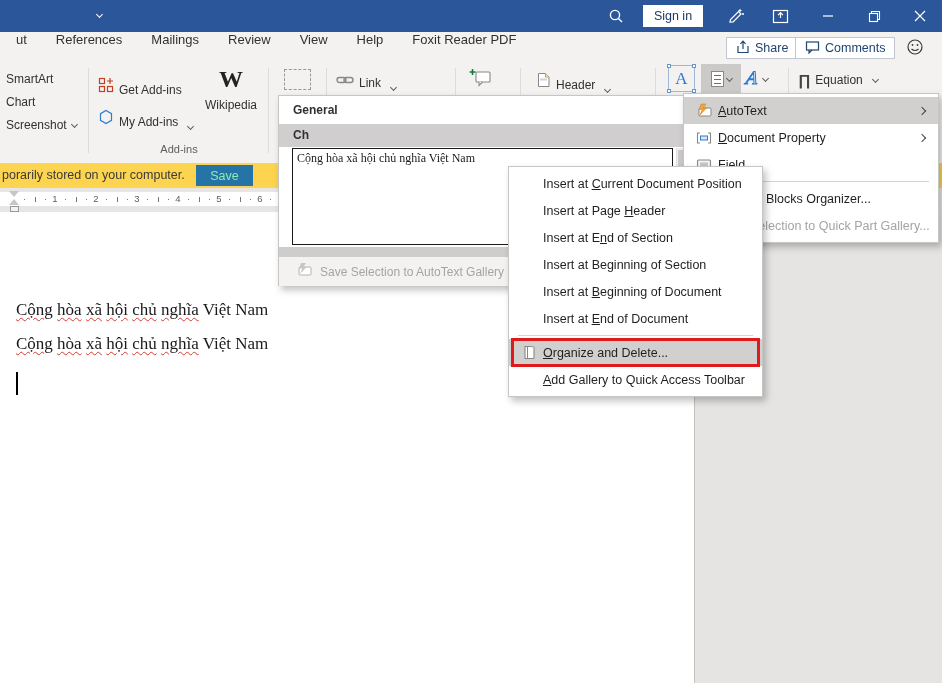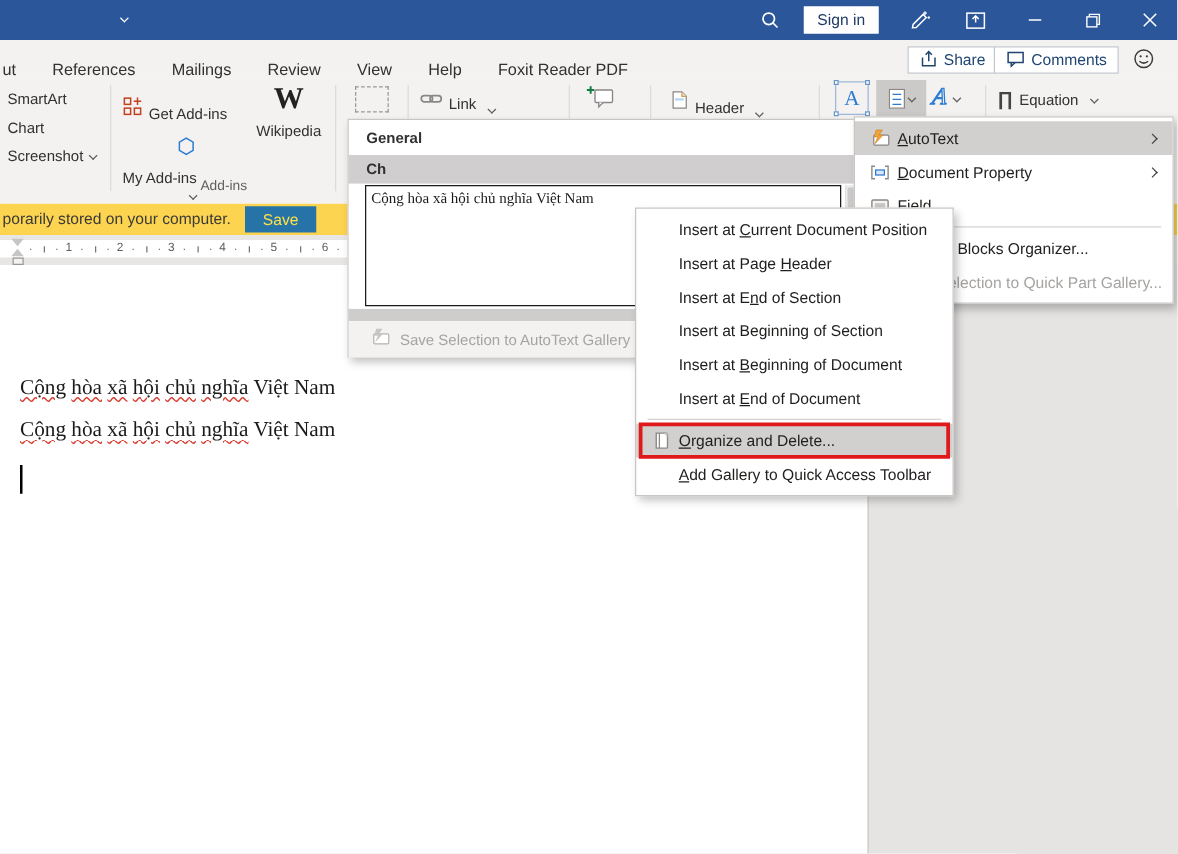--- a/index.html
+++ b/index.html
@@ -13,21 +13,21 @@
   #titlebar { position:absolute; left:0; top:0; width:942px; height:32px; background:#2b579a; }
   #title-text { position:absolute; left:90px; top:0; height:32px; line-height:32px;
     color:#fff; font-size:12.5px; white-space:nowrap; }
   .tchev { display:inline-block; width:5px; height:5px; border-right:1.3px solid #fff;
     border-bottom:1.3px solid #fff; transform:rotate(45deg); margin-left:7px; vertical-align:3px; }
   .tb-ico { position:absolute; top:6px; width:20px; height:20px; display:flex; align-items:center; justify-content:center; }
   #signin-btn { position:absolute; left:643px; top:5px; width:60px; height:22px; background:#fff;
     color:#1d3a66; font-size:12.5px; display:flex; align-items:center; justify-content:center; }
   
   #tabrow { position:absolute; left:0; top:32px; width:942px; height:31px; background:#f3f2f1; }
-  #tabs { position:absolute; left:0; top:0; height:31px; display:flex; align-items:flex-end; }
+  #tabs { position:absolute; left:14px; top:0; height:31px; display:flex; align-items:flex-start; }
   .tab { font-size:13px; color:#323130; margin-right:29px; white-space:nowrap; }
   #tab-partial { margin-left:2px; margin-right:29px; font-size:13px; color:#323130; }
   .pill-btn { position:absolute; top:5px; height:22px; background:#fff; border:1px solid #c3c7cf;
     color:#1f4571; font-size:12.5px; display:flex; align-items:center; gap:5px; padding:0 9px; }
   
   #ribbon { position:absolute; left:0; top:63px; width:942px; height:100px; background:#f3f2f1; }
   .rlabel { font-size:12px; color:#323130; white-space:nowrap; }
   .chev { display:inline-block; width:5px; height:5px; border-right:1.2px solid #605e5c;
     border-bottom:1.2px solid #605e5c; transform:rotate(45deg); margin-left:5px; vertical-align:2px; }
   .rsep { position:absolute; top:5px; height:85px; width:1px; background:#dedcda; }
@@ -46,21 +46,21 @@
   .handle { position:absolute; width:4px; height:4px; background:#fff; border:1px solid #6a96c8; }
   #wordart-ico { position:absolute; left:746px; top:4px; width:34px; display:flex; align-items:center; }
   #wordart-a { font-family:"Liberation Serif",serif; font-size:19px; font-style:italic; color:#f3f2f1;
     -webkit-text-stroke:1px #2b7cd3; transform:skewX(-8deg); }
   #equation-block { position:absolute; left:798px; top:8px; display:flex; align-items:center; gap:5px; }
   #equation-glyph { font-size:15px; font-weight:bold; color:#444; }
   
   #notif { position:absolute; left:0; top:163px; width:942px; height:25px; background:#fcd44f; }
   #notif-msg { position:absolute; left:2px; top:0; height:33px; line-height:25px; font-size:12.5px; color:#3b3a39; }
   #notif-save { position:absolute; left:196px; top:2px; width:57px; height:21px; background:#2673a8;
-    color:#fde047; font-size:12.5px; display:flex; align-items:center; justify-content:center; }
+    color:#86efac; font-size:12.5px; display:flex; align-items:center; justify-content:center; }
   
   #rulerrow { position:absolute; left:0; top:188px; width:942px; height:24px; background:#e8e6e4; }
   #ruler-strip { position:absolute; left:0; top:4px; width:695px; height:14px; background:#fff; }
   .rnum { position:absolute; top:1px; font-size:9.5px; color:#605e5c; transform:translateX(-50%); }
   .rtick-dot { position:absolute; top:7px; width:1px; height:1px; background:#787674; }
   .rtick-bar { position:absolute; top:5px; width:1px; height:5px; background:#787674; }
   .ind-tri-down { position:absolute; left:9px; top:3px; width:0; height:0;
     border-left:5px solid transparent; border-right:5px solid transparent; border-top:6px solid #c8c6c4; }
   .ind-tri-up { position:absolute; left:9px; top:11px; width:0; height:0;
     border-left:5px solid transparent; border-right:5px solid transparent; border-bottom:6px solid #c8c6c4; }
@@ -192,21 +192,21 @@
       <span><svg width="16" height="16" viewBox="0 0 16 16">
             <g fill="none" stroke="#c33f1e" stroke-width="1.2">
               <rect x="1.5" y="1.5" width="5" height="5"></rect>
               <rect x="1.5" y="9.5" width="5" height="5"></rect>
               <rect x="9.5" y="9.5" width="5" height="5"></rect>
               <path d="M12 1 v6 M9 4 h6"></path>
             </g>
           </svg></span>
       <span class="rlabel">Get Add-ins</span>
     </div>
-    <div class="icolabel" style="left:98px;top:46px;flex-direction:column;">
+    <div class="icolabel" style="left:98px;top:46px;">
       <span><svg width="16" height="16" viewBox="0 0 16 16">
             <polygon points="8,1.5 13.5,4.7 13.5,11.3 8,14.5 2.5,11.3 2.5,4.7" fill="none" stroke="#2b7cd3" stroke-width="1.2"></polygon>
           </svg></span>
       <span class="rlabel">My Add-ins</span>
       <span class="chev"></span>
     </div>
     <div class="rgroup-label" style="left:98px;top:80px;width:162px;">Add-ins</div>
 
     <div id="wikipedia-block">
       <div id="wikipedia-w">W</div>

